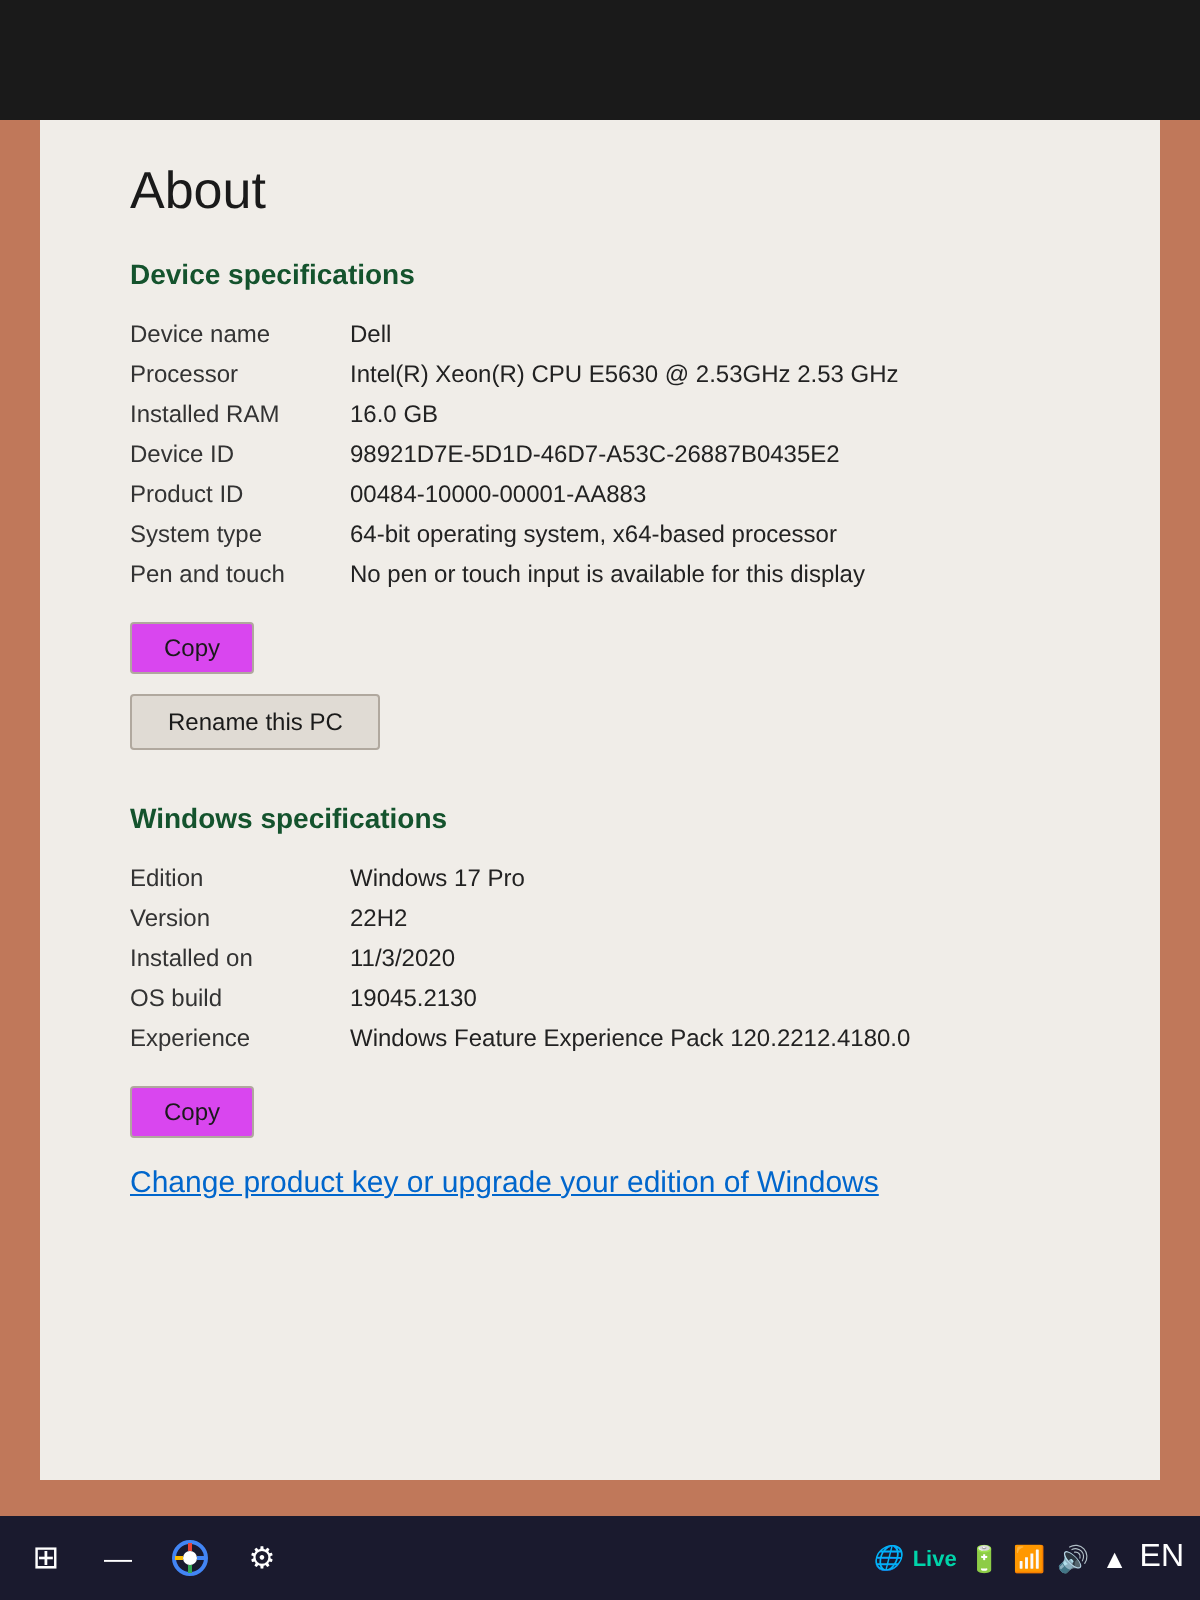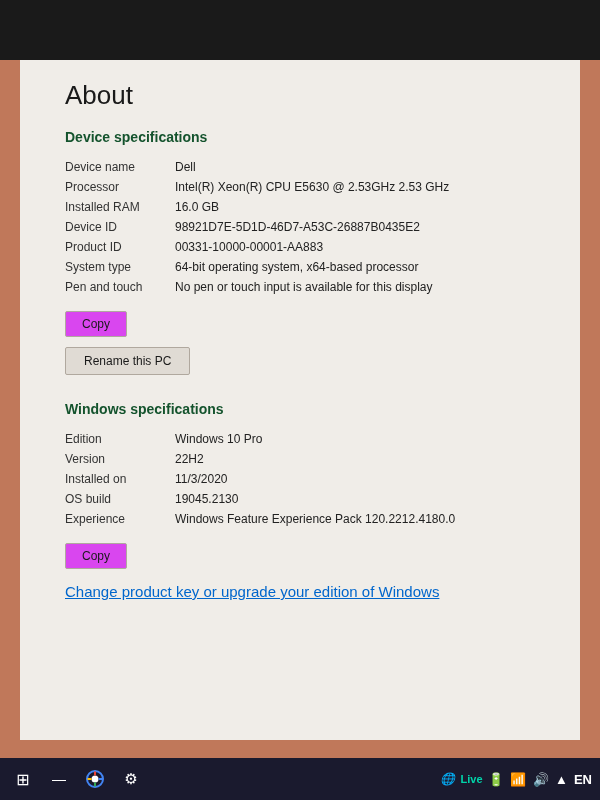--- a/index.html
+++ b/index.html
@@ -149,23 +149,23 @@
       font-size: 12px;
       font-weight: bold;
     }
 
     .sys-icon {
       color: #fff;
       font-size: 13px;
     }
 
     .lang-indicator {
-      font-size: 13px;
+      font-size: 16px;
       color: #fff;
-      font-weight: bold;
+      font-weight: normal;
     }
   </style>
 </head>
 <body>
 
 <div class="top-bar"></div>
 
 <div class="left-accent"></div>
 
 <div class="main-content">
@@ -187,21 +187,21 @@
         <tr>
       <td>Installed RAM</td>
       <td>16.0 GB</td>
     </tr>
         <tr>
       <td>Device ID</td>
       <td>98921D7E-5D1D-46D7-A53C-26887B0435E2</td>
     </tr>
         <tr>
       <td>Product ID</td>
-      <td>00331-10000-00001-AA883</td>
+      <td>00484-10000-00001-AA883</td>
     </tr>
         <tr>
       <td>System type</td>
       <td>64-bit operating system, x64-based processor</td>
     </tr>
         <tr>
       <td>Pen and touch</td>
       <td>No pen or touch input is available for this display</td>
     </tr>
       </tbody>
@@ -210,21 +210,21 @@
   <button class="btn">Copy</button>
   <br>
   <button class="rename-btn">Rename this PC</button>
 
   <h2 class="section-title">Windows specifications</h2>
 
   <table class="spec-table">
     <tbody id="windows-specs-body">
         <tr>
       <td>Edition</td>
-      <td>Windows 10 Pro</td>
+      <td>Windows 17 Pro</td>
     </tr>
         <tr>
       <td>Version</td>
       <td>22H2</td>
     </tr>
         <tr>
       <td>Installed on</td>
       <td>11/3/2020</td>
     </tr>
         <tr>

